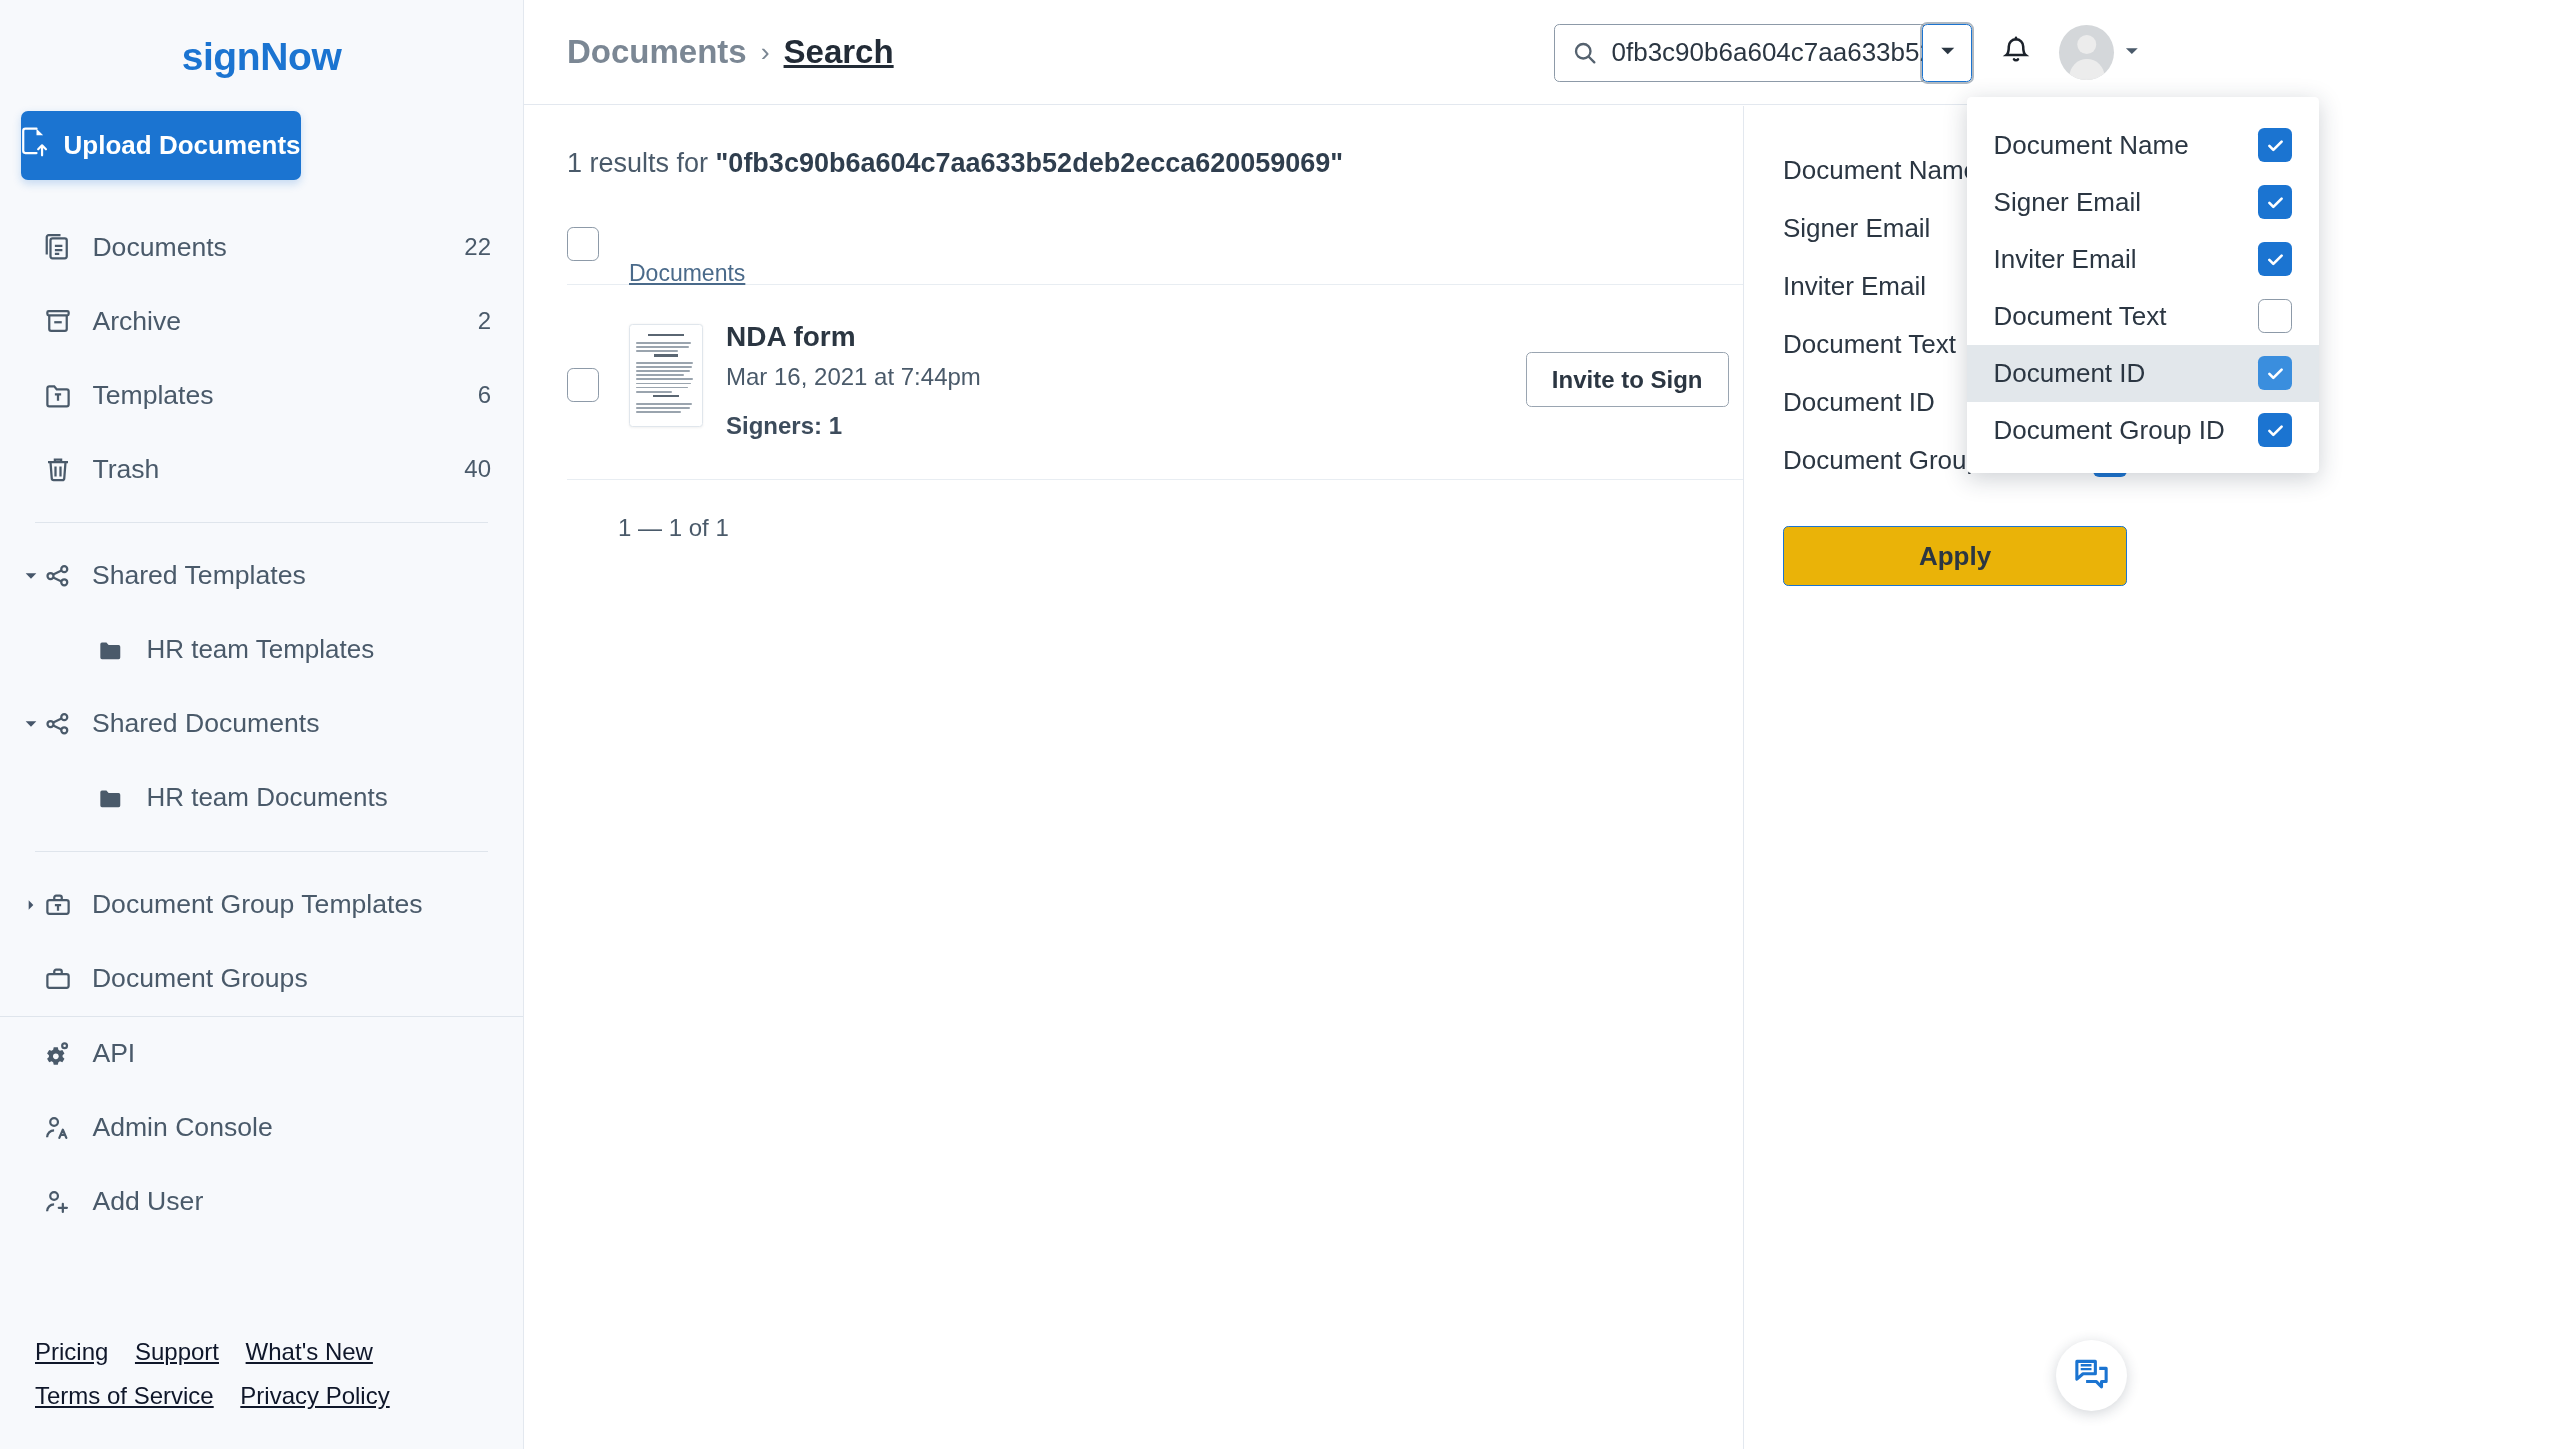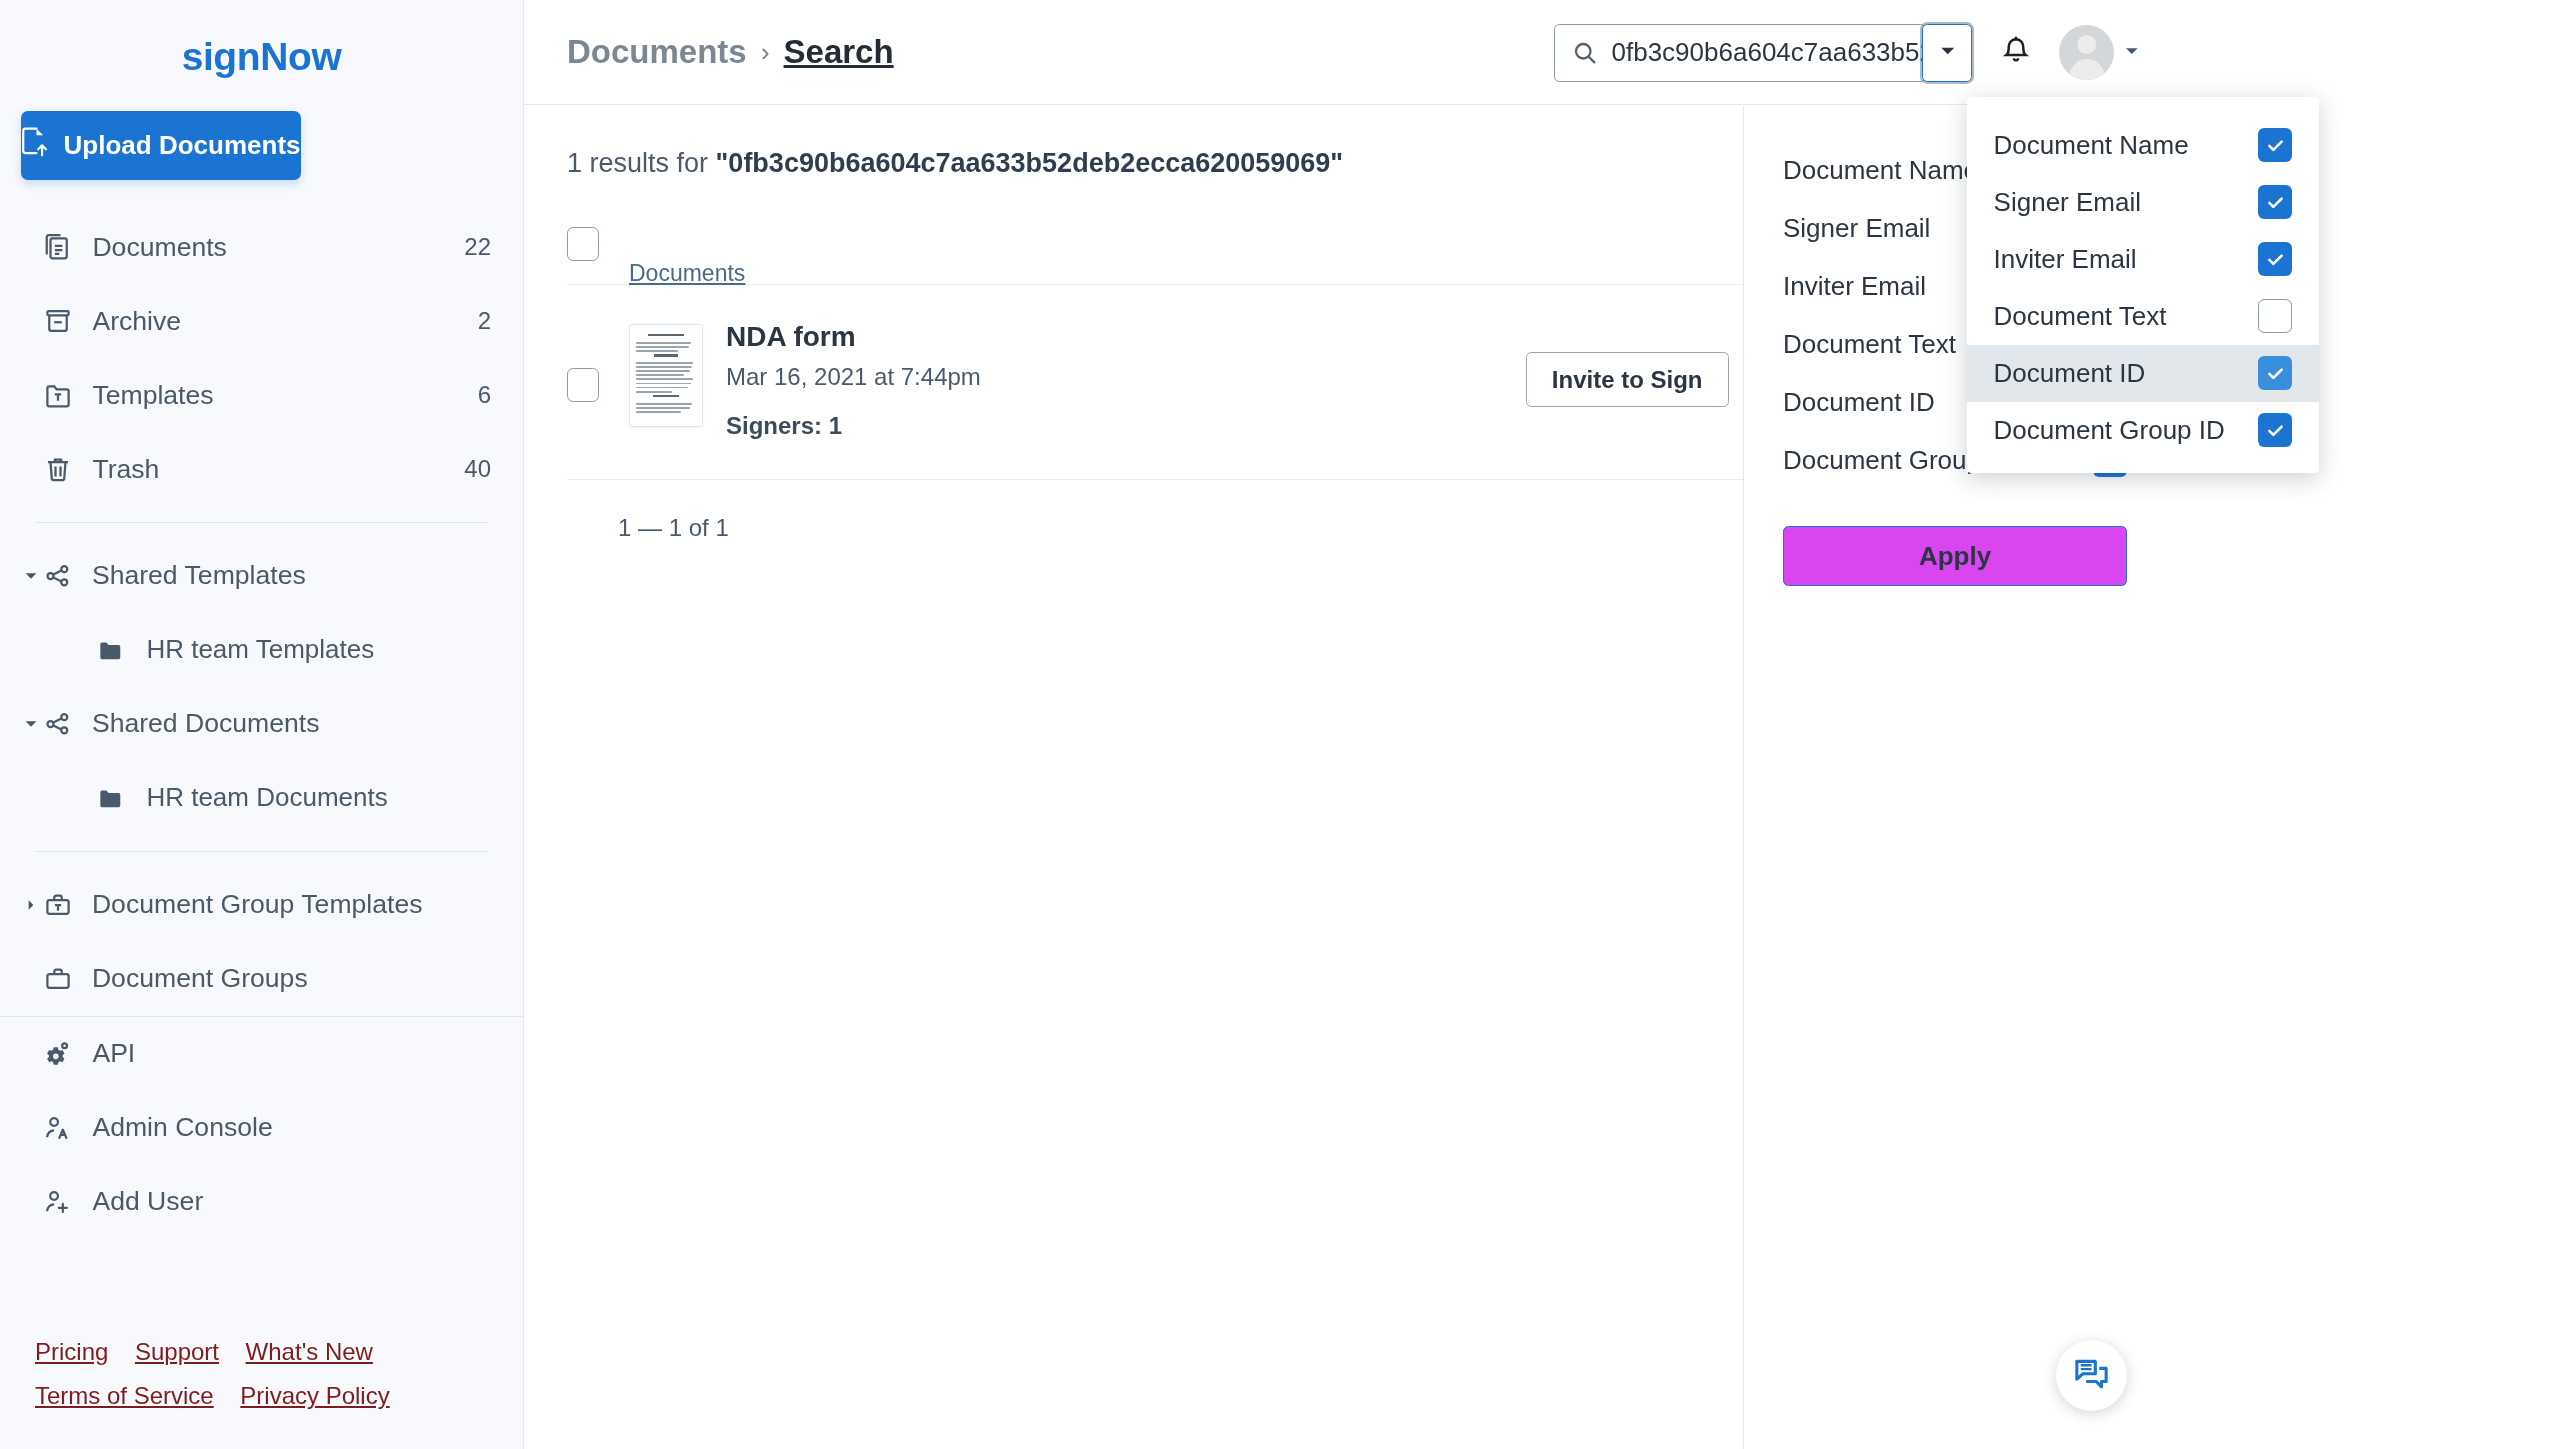--- a/index.html
+++ b/index.html
@@ -63,21 +63,21 @@
     width: 23px; flex: 0 0 23px;
     display:flex; align-items:center; justify-content:center;
     color:#46566a;
   }
   .divider { height: 0.9px; background: #dfe5ec; margin: 16px 35px; }
   .divider-full { height: 0.9px; background: #dfe5ec; }
   .sidebar-links {
     position: absolute; left: 35px; bottom: 32px;
     font-size: 24px; line-height: 44px; color: #4a5a6a;
   }
-  .sidebar-links a { color: #7f1d1d; text-decoration: underline; margin-right: 26.6px; }
+  .sidebar-links a { color: #0f172a; text-decoration: underline; margin-right: 26.6px; }
 
   
   .main { flex: 1 1 auto; position: relative; background: #fff; height: 1450px; }
   .topbar {
     height: 105px;
     border-bottom: 0.9px solid #e3e8ef;
     display: flex; align-items: center;
     padding: 0 26.6px 0 43px;
     position: relative;
   }
@@ -212,21 +212,21 @@
     background: #1b74d1;
     display: flex; align-items: center; justify-content: center;
     cursor: pointer; flex: 0 0 34px;
   }
   .chk.off { background: #fff; border: 1.3px solid #8d9aa8; }
   .chk svg { display:block; }
   .apply-btn {
     margin-top: 37px;
     width: 100%; height: 60px;
     border: 0.9px solid #1b74d1; border-radius: 5.3px;
-    background: #d946ef; color: #2b3642;
+    background: #eab308; color: #2b3642;
     font-size: 26px; font-weight: 700; cursor: pointer;
     font-family: inherit;
   }
 
   
   .dropdown {
     position: absolute;
     left: 1967px; top: 97px;
     width: 352px;
     background: #fff;

